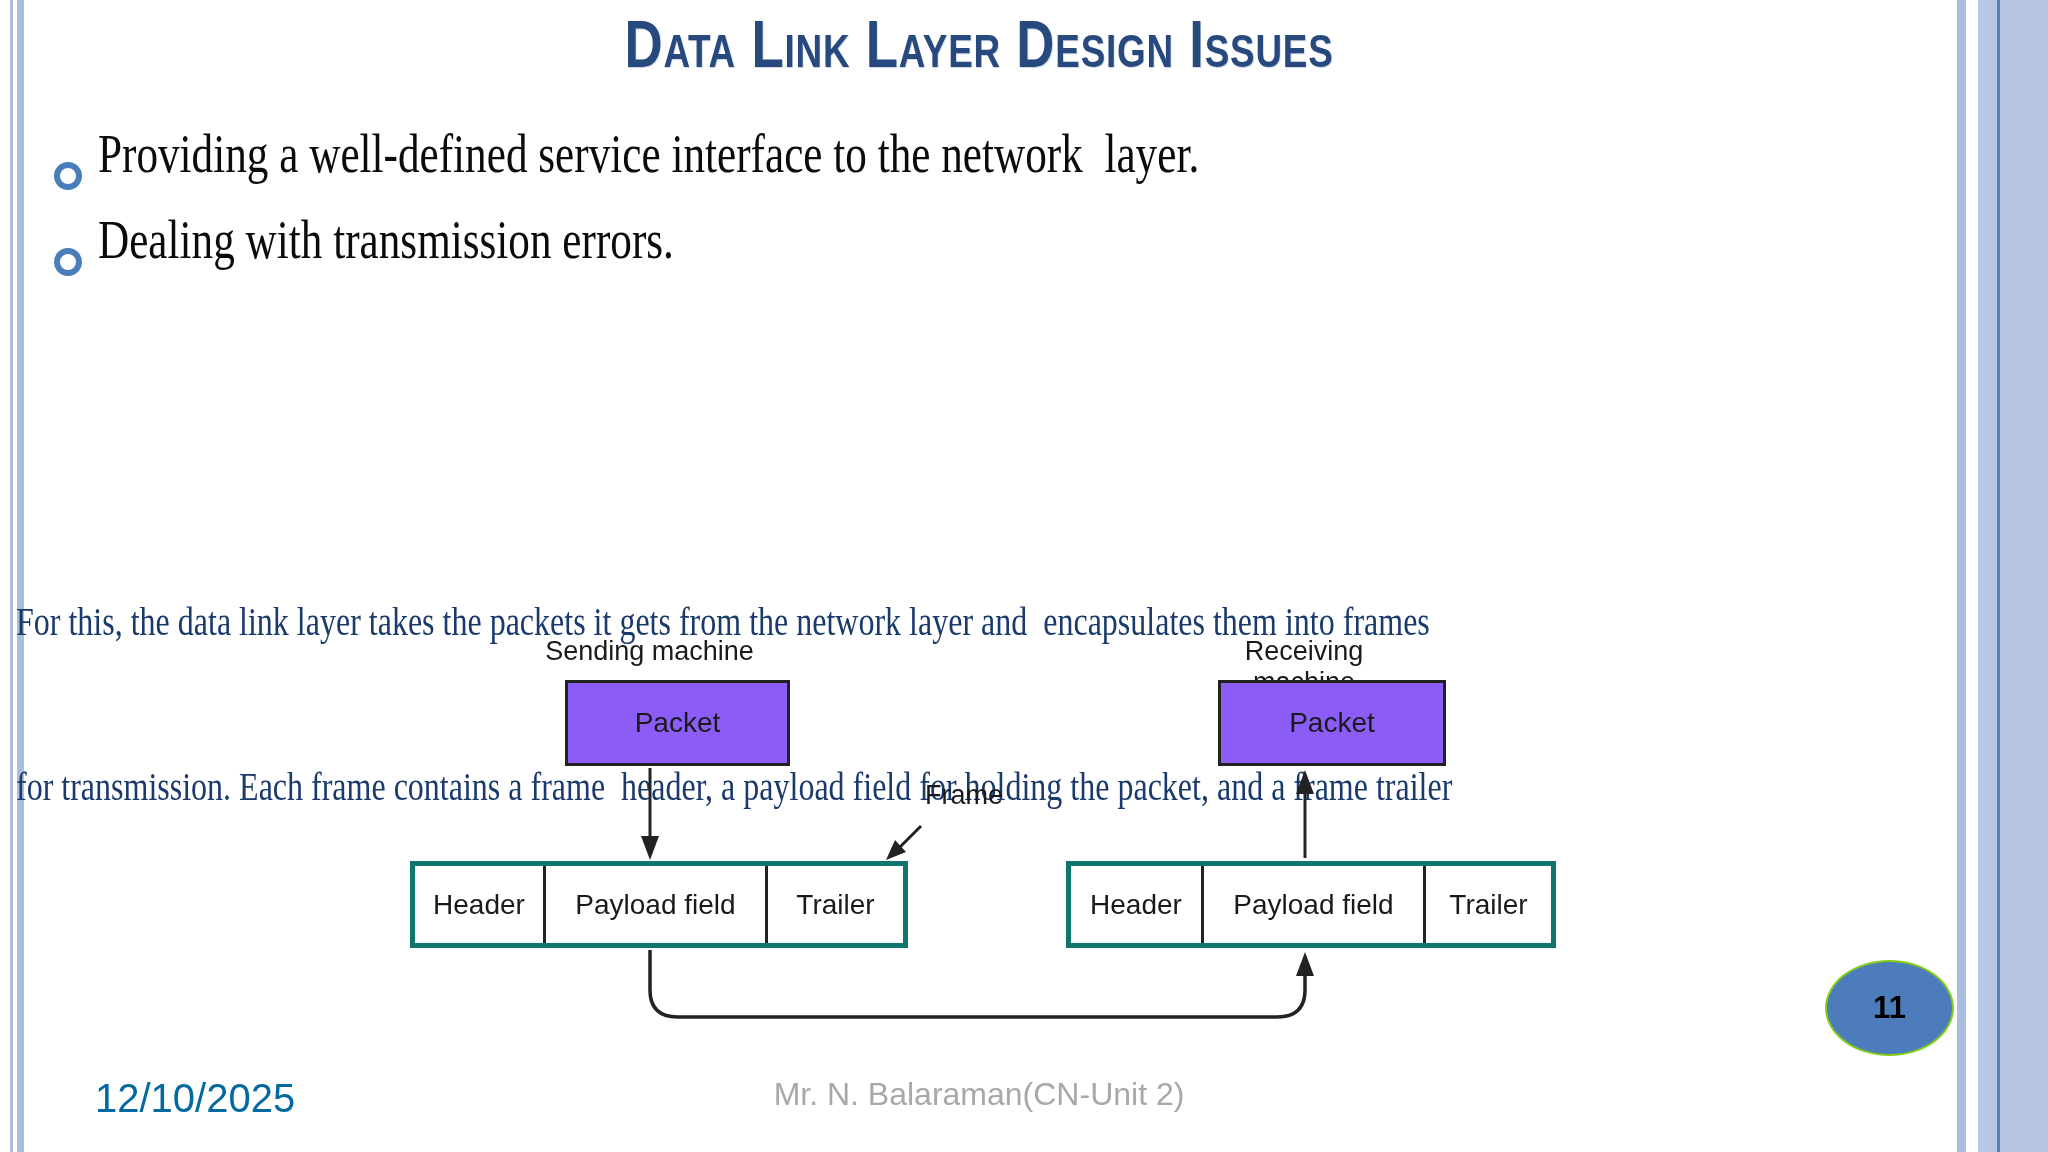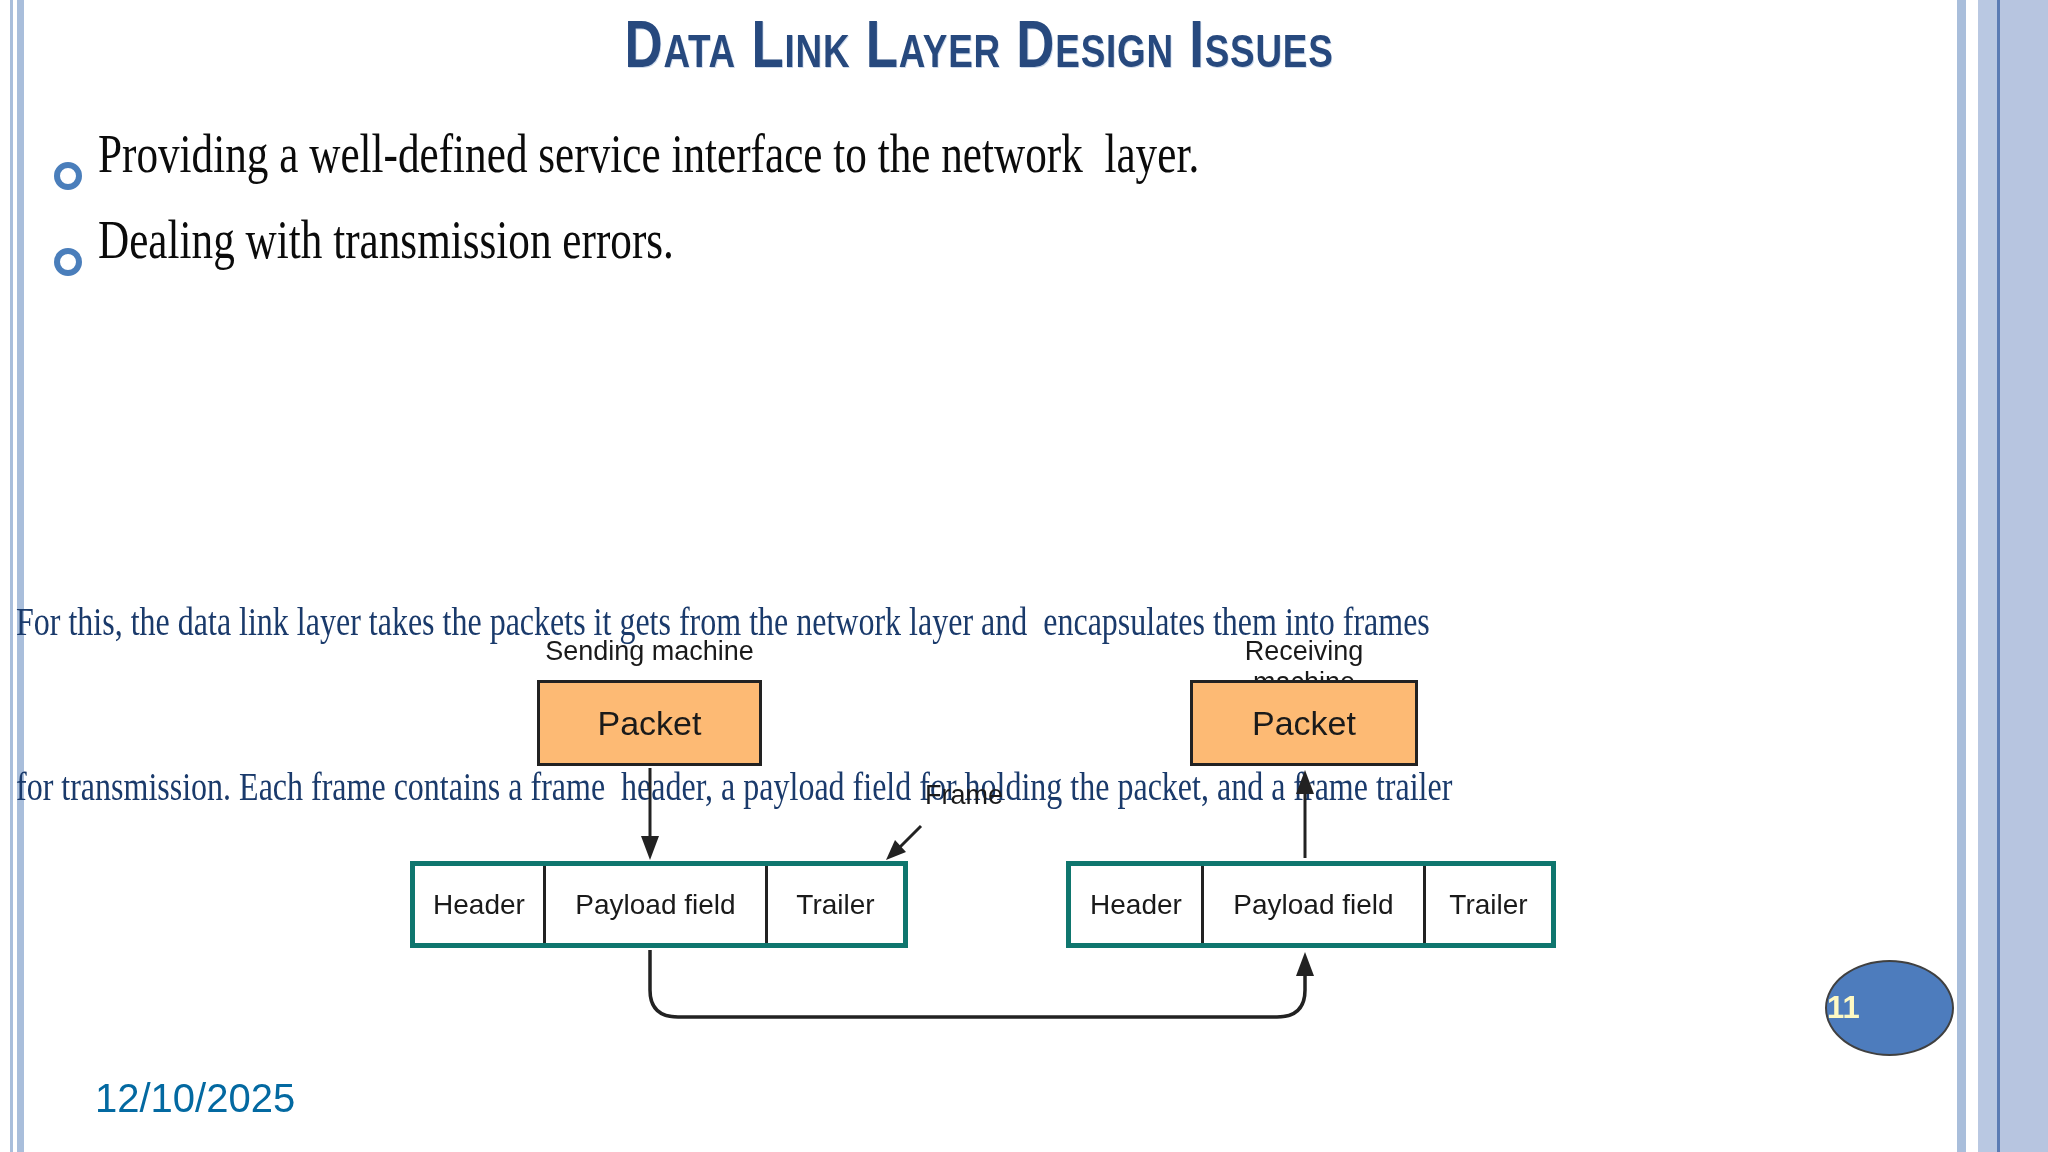--- a/index.html
+++ b/index.html
@@ -46,38 +46,38 @@
     font-family:"Liberation Serif",serif;font-size:40px;line-height:55px;
     color:#1a3a6b;white-space:pre;transform:scaleX(0.8);transform-origin:0 0;
   }
 
   
   .dlabel{
     position:absolute;font-size:27px;color:#1a1a1a;text-align:center;
     font-family:"Liberation Sans",sans-serif;
   }
   .dbox{
-    position:absolute;background:#fdba74;border:3px solid #222;
+    position:absolute;background:#8b5cf6;border:3px solid #222;
     display:flex;align-items:center;justify-content:center;
-    font-size:34px;color:#1a1a1a;box-sizing:border-box;
+    font-size:28px;color:#1a1a1a;box-sizing:border-box;margin-left:28px;
   }
   .frow{position:absolute;display:flex;height:87px;border:5px solid #0f766e;box-sizing:border-box;background:#fff;}
   .fcell{
     display:flex;align-items:center;justify-content:center;
     font-size:28px;color:#1a1a1a;box-sizing:border-box;height:100%;
   }
   .fcell + .fcell{border-left:3px solid #222;}
   .arrows{position:absolute;inset:0;pointer-events:none;}
 
   
   .badge{
     position:absolute;left:1825px;top:960px;width:125px;height:92px;
-    background:#4d7cbd;border:2px solid #404040;border-radius:50%;
-    display:flex;align-items:center;justify-content:flex-start;
-    color:#fef9c3;font-weight:bold;font-size:31px;
+    background:#4d7cbd;border:2px solid #84cc16;border-radius:50%;
+    display:flex;align-items:center;justify-content:center;
+    color:#000000;font-weight:bold;font-size:31px;
   }
 
   
   .footer-date{position:absolute;left:95px;top:1076px;font-size:40px;color:#0369a1;}
   .footer-credit{
     position:absolute;left:0;top:1076px;width:1958px;text-align:center;
     font-size:32px;color:#a8a8a8;
   }
 </style>
 </head>
@@ -156,14 +156,15 @@
         <polygon points="1305,952 1296,976 1314,976" fill="#222"></polygon>
       </g>
     </svg>
   </div>
 
   <div class="badge">
     <span>11</span>
   </div>
 
   <div class="footer-date">12/10/2025</div>
+  <div class="footer-credit">Mr. N. Balaraman(CN-Unit 2)</div>
 
 </div>
 
 </body></html>

